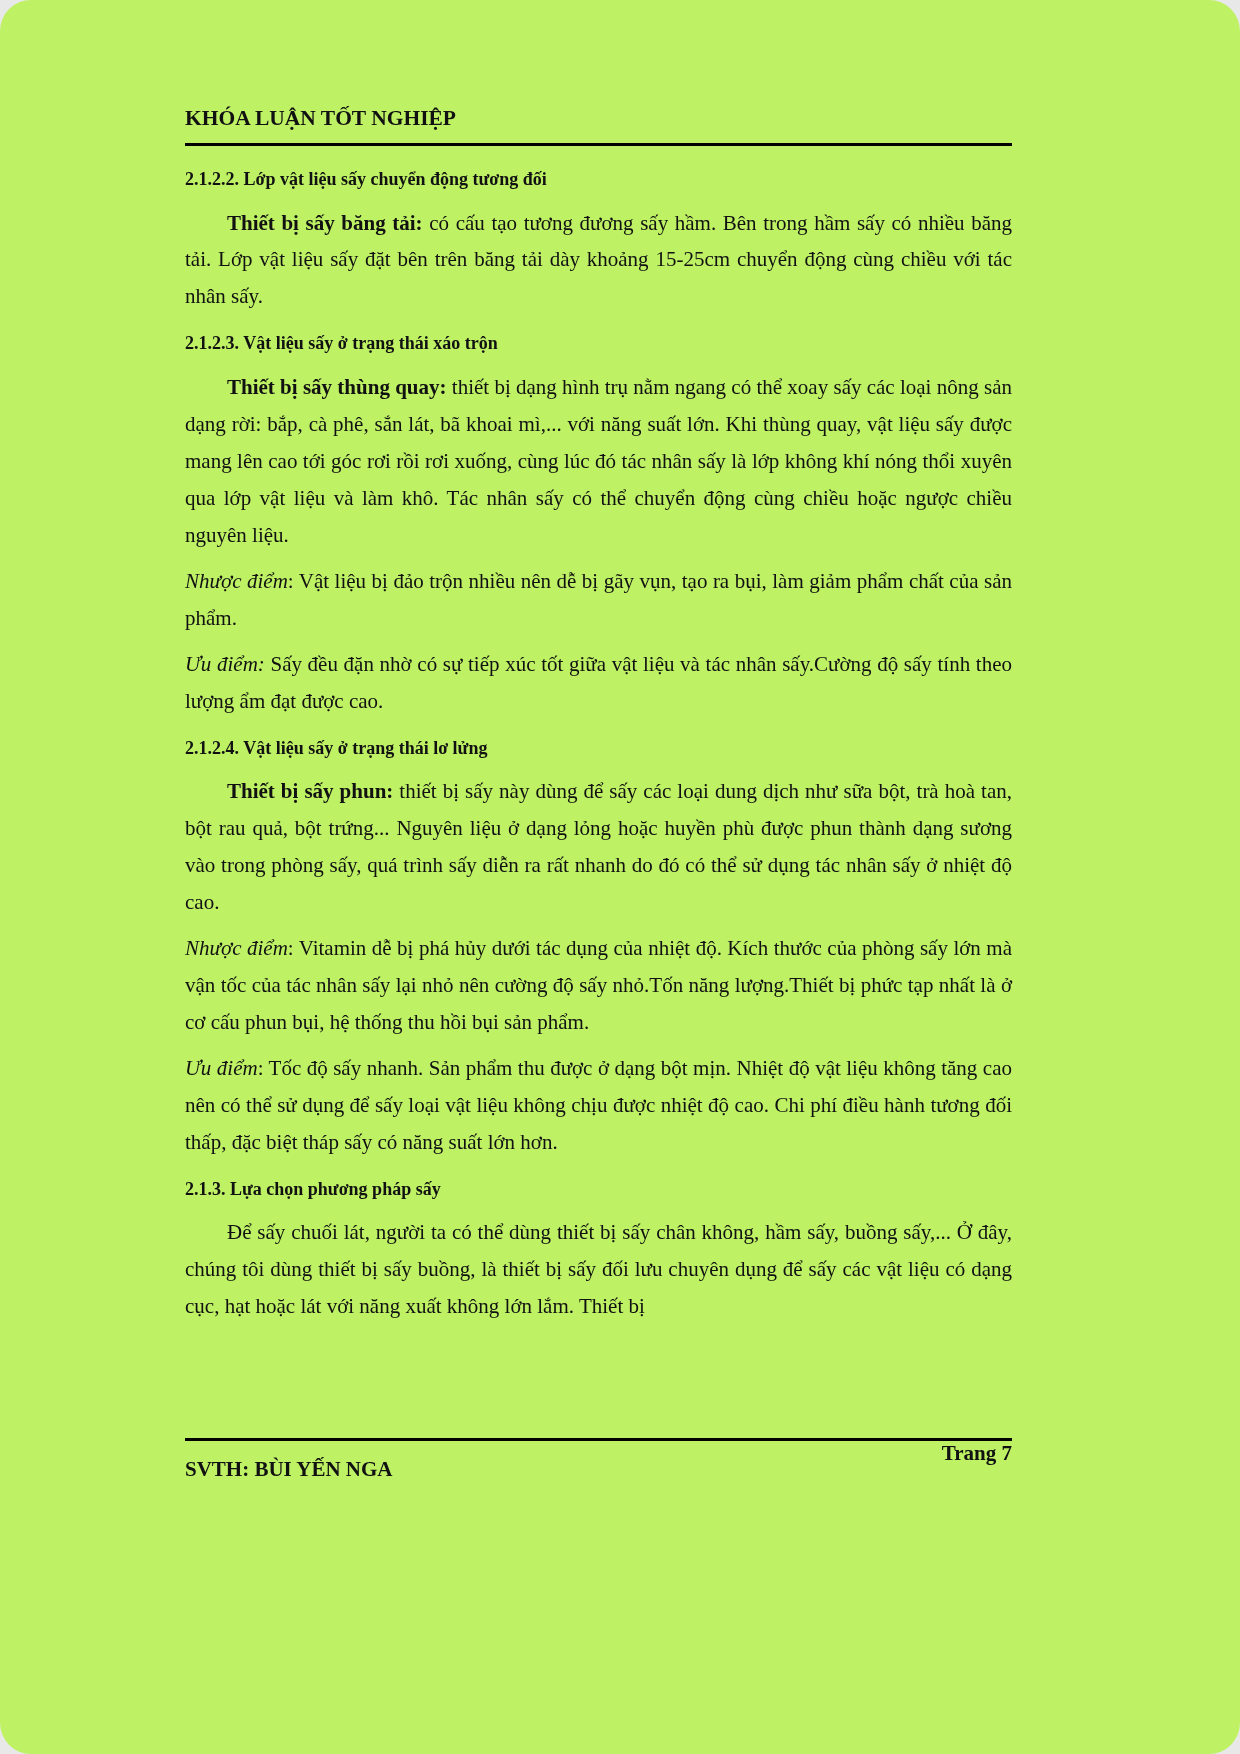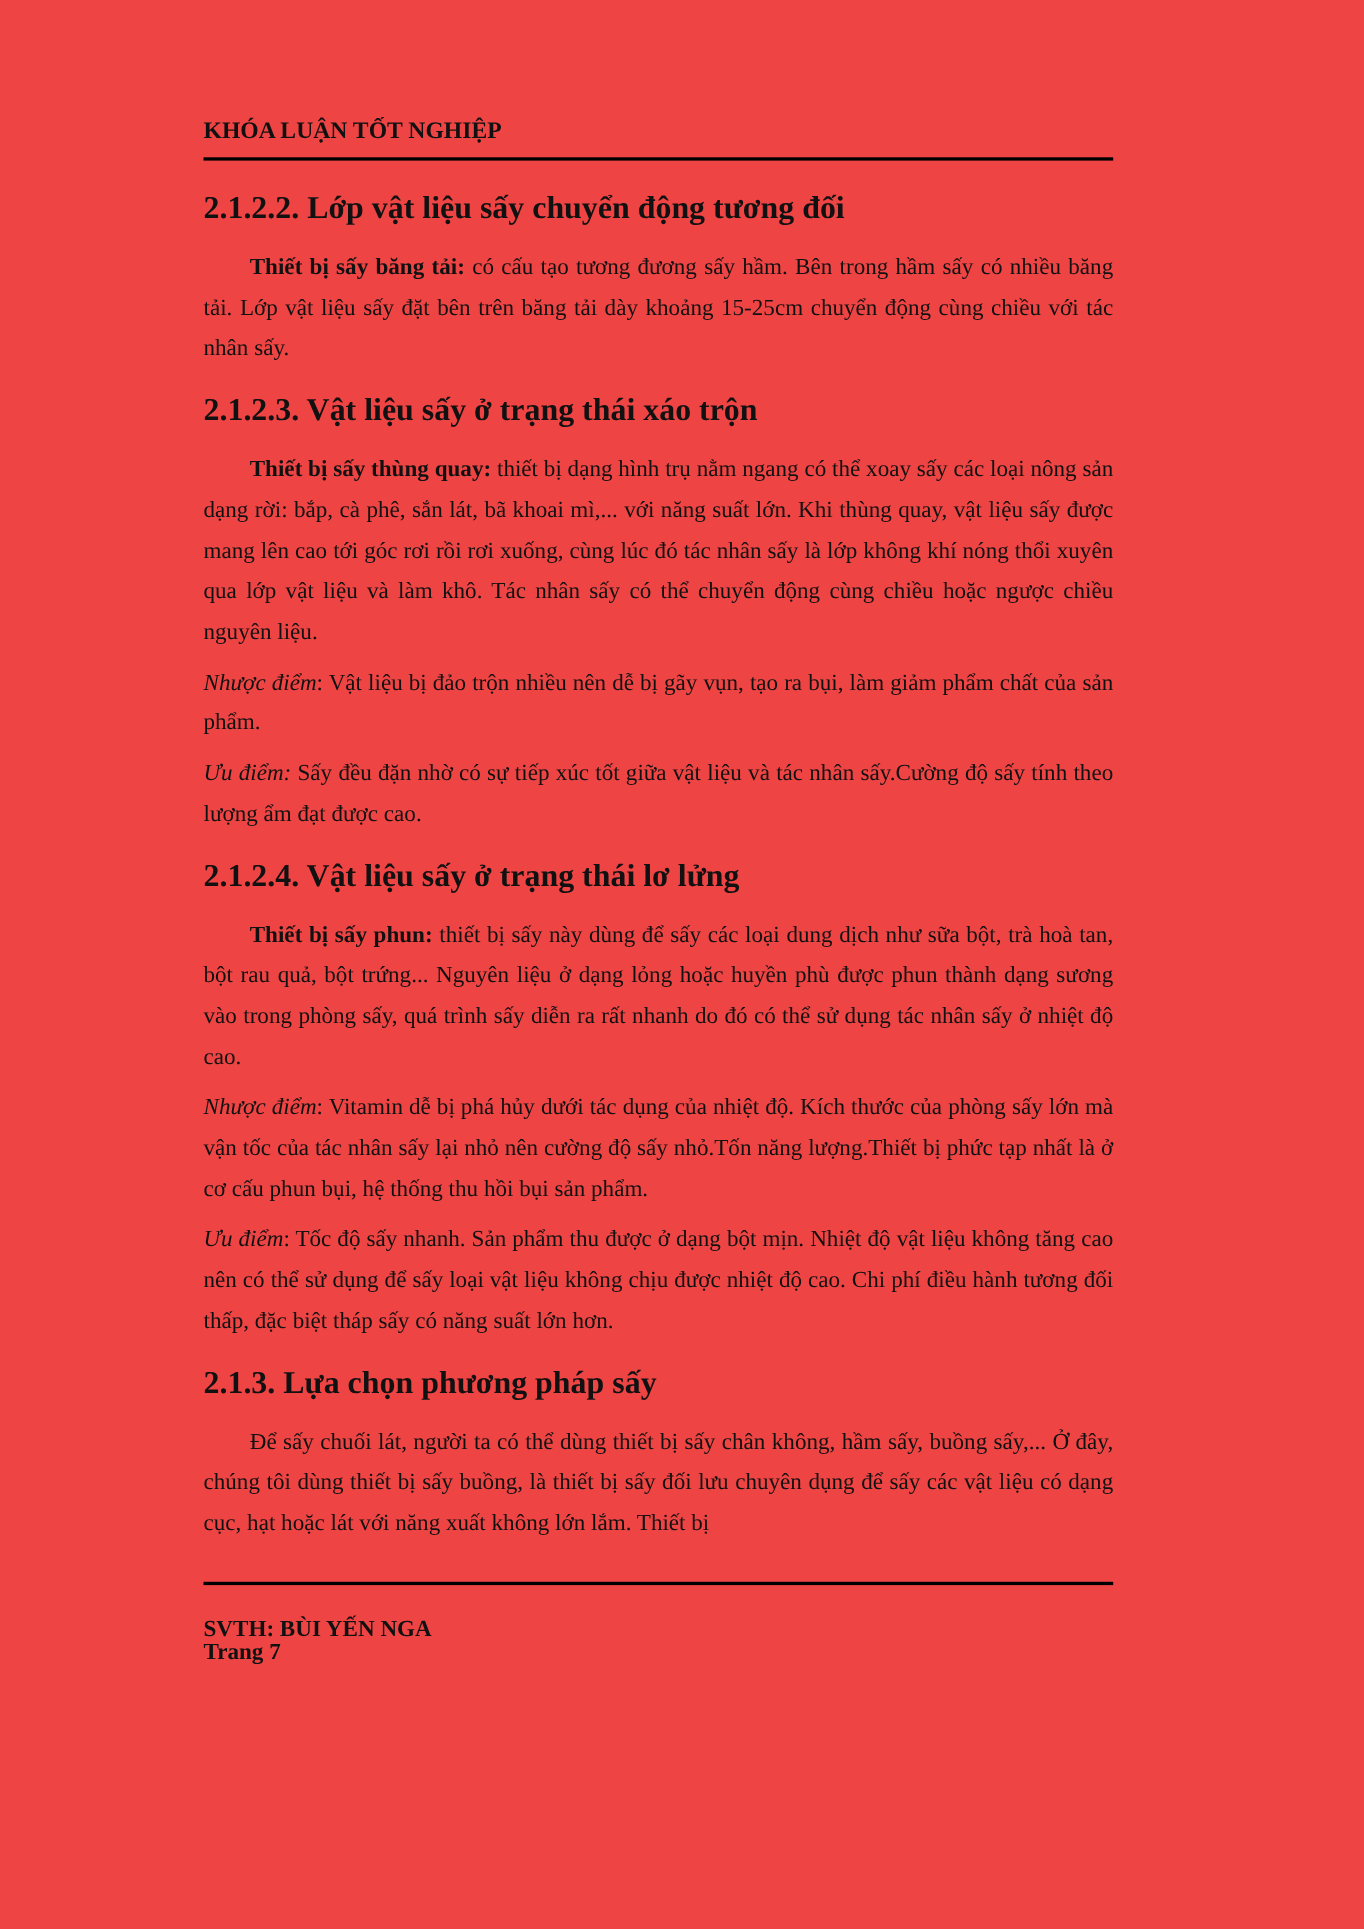--- a/index.html
+++ b/index.html
@@ -1,65 +1,65 @@
 <!DOCTYPE html>
 <html><head>
 <meta charset="utf-8">
 <style>
   html, body { margin: 0; padding: 0; background: #e8e8e8; }
   .page {
     position: relative;
     width: 1240px;
     height: 1754px;
     margin: 0 auto;
-    background: #ef4444;
+    background: #bef264;
     box-sizing: border-box;
     padding: 100px 228px 0 185px;
     font-family: "Liberation Serif", "DejaVu Serif", serif;
     color: #111111;
     font-size: 21px;
     line-height: 1.76;
+    border-radius: 31px;
   }
   .doc-header {
     display: flex;
     justify-content: space-between;
     align-items: flex-end;
     font-weight: bold;
     font-size: 21.5px;
     border-bottom: 3px solid #000;
     padding-bottom: 5px;
   }
   .doc-body {
     margin-top: 18px;
     text-align: justify;
   }
   .doc-body p { margin: 0 0 9px 0; }
   .doc-body p.indent { text-indent: 42px; }
   .doc-body h3 {
-    font-size: 29px;
+    font-size: 18px;
     font-weight: bold;
     margin: 13px 0 9px 0;
     text-align: left;
   }
   .lead-bold { font-weight: bold; }
   .lead-italic { font-style: italic; margin-top: 12px; }
   .cite-italic { font-style: italic; }
   .doc-footer {
     position: absolute;
     left: 185px;
     right: 228px;
     top: 1438px;
     border-top: 3px solid #000;
-    padding-top: 21px;
+    padding-top: 10px;
     display: flex;
     justify-content: space-between;
     align-items: flex-start;
     font-weight: bold;
     font-size: 21px;
-    flex-direction: column;
   }
   .doc-footer .page-number { margin-top: -16px; }
 </style>
 </head>
 <body>
 
 <div class="page">
 
   <header class="doc-header">
     <span>KHÓA LUẬN TỐT NGHIỆP</span>

